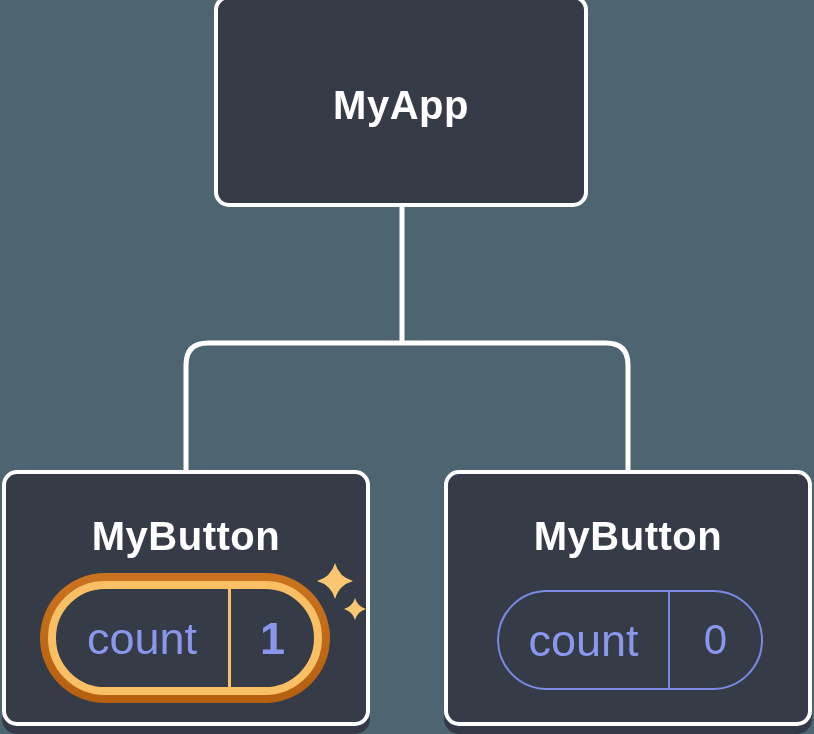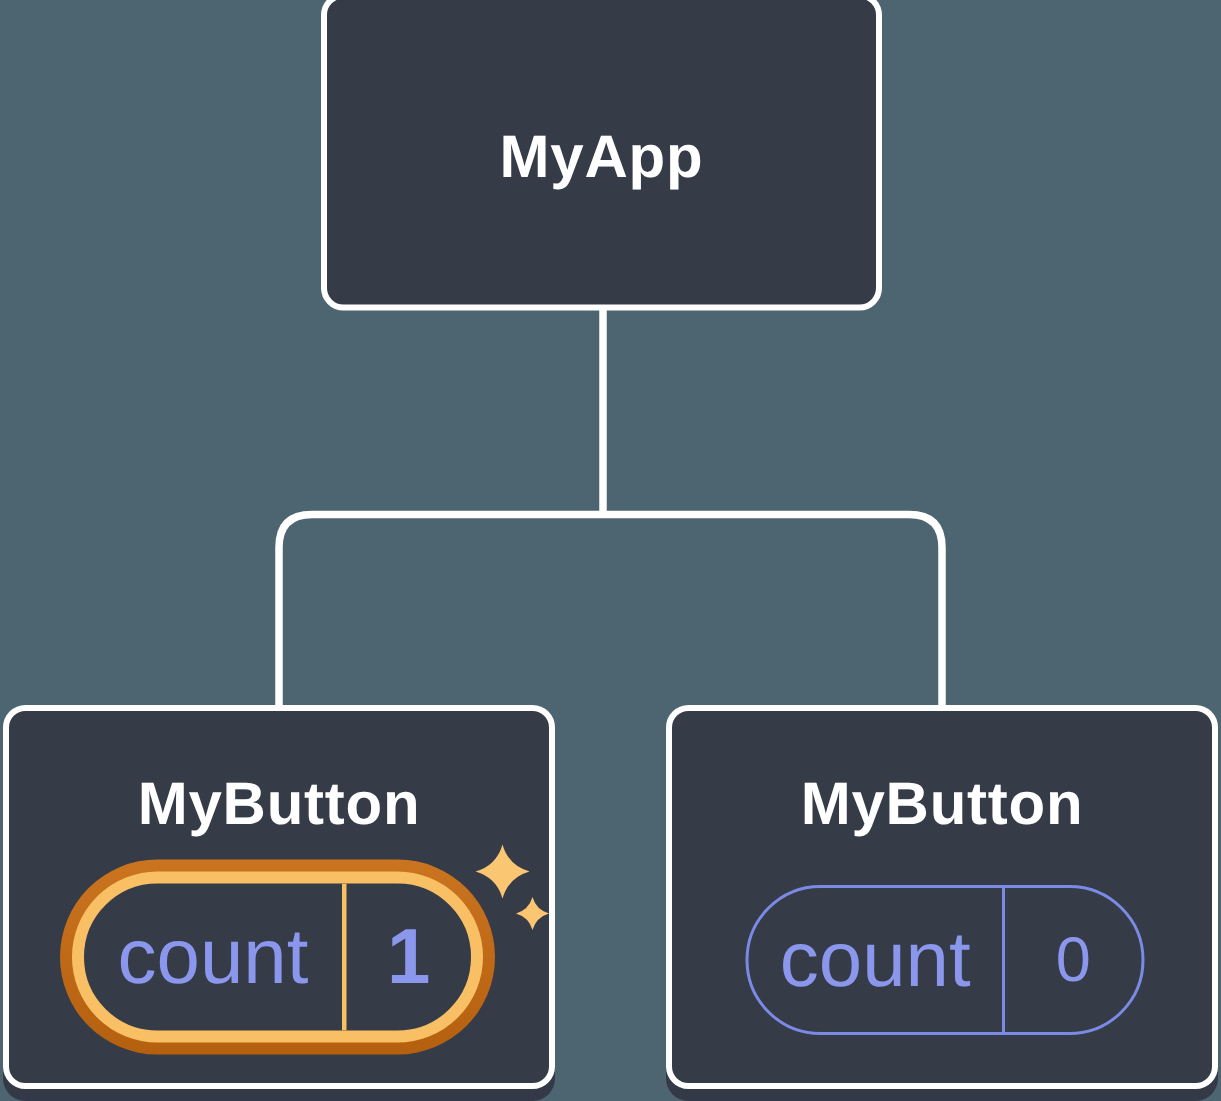--- a/index.html
+++ b/index.html
@@ -46,21 +46,21 @@
   .pill-plain{
     left:49px;top:116px;width:266px;height:100px;border-radius:50px;
     border:2px solid var(--state-border,#7b8ae4);
     display:flex;align-items:stretch;overflow:hidden;
   }
   .pill-plain .cell-name{width:169px;}
   .pill-plain .pill-divider{width:2px;background:var(--state-border,#7b8ae4);}
   .pill-plain .cell-value{flex:1;}
   .cell{
     display:flex;align-items:center;justify-content:center;
-    color:var(--state-text,#8a97ec);font-size:52px;line-height:1;
+    color:var(--state-text,#8a97ec);font-size:45px;line-height:1;
   }
   .pill-plain .cell-value{font-size:42px;}
   .sparkles{position:absolute;left:306px;top:85px;z-index:3;}
 </style>
 </head>
 <body>
 
 <div class="canvas">
 
   <svg class="connectors" width="814" height="734" viewBox="0 0 814 734">

